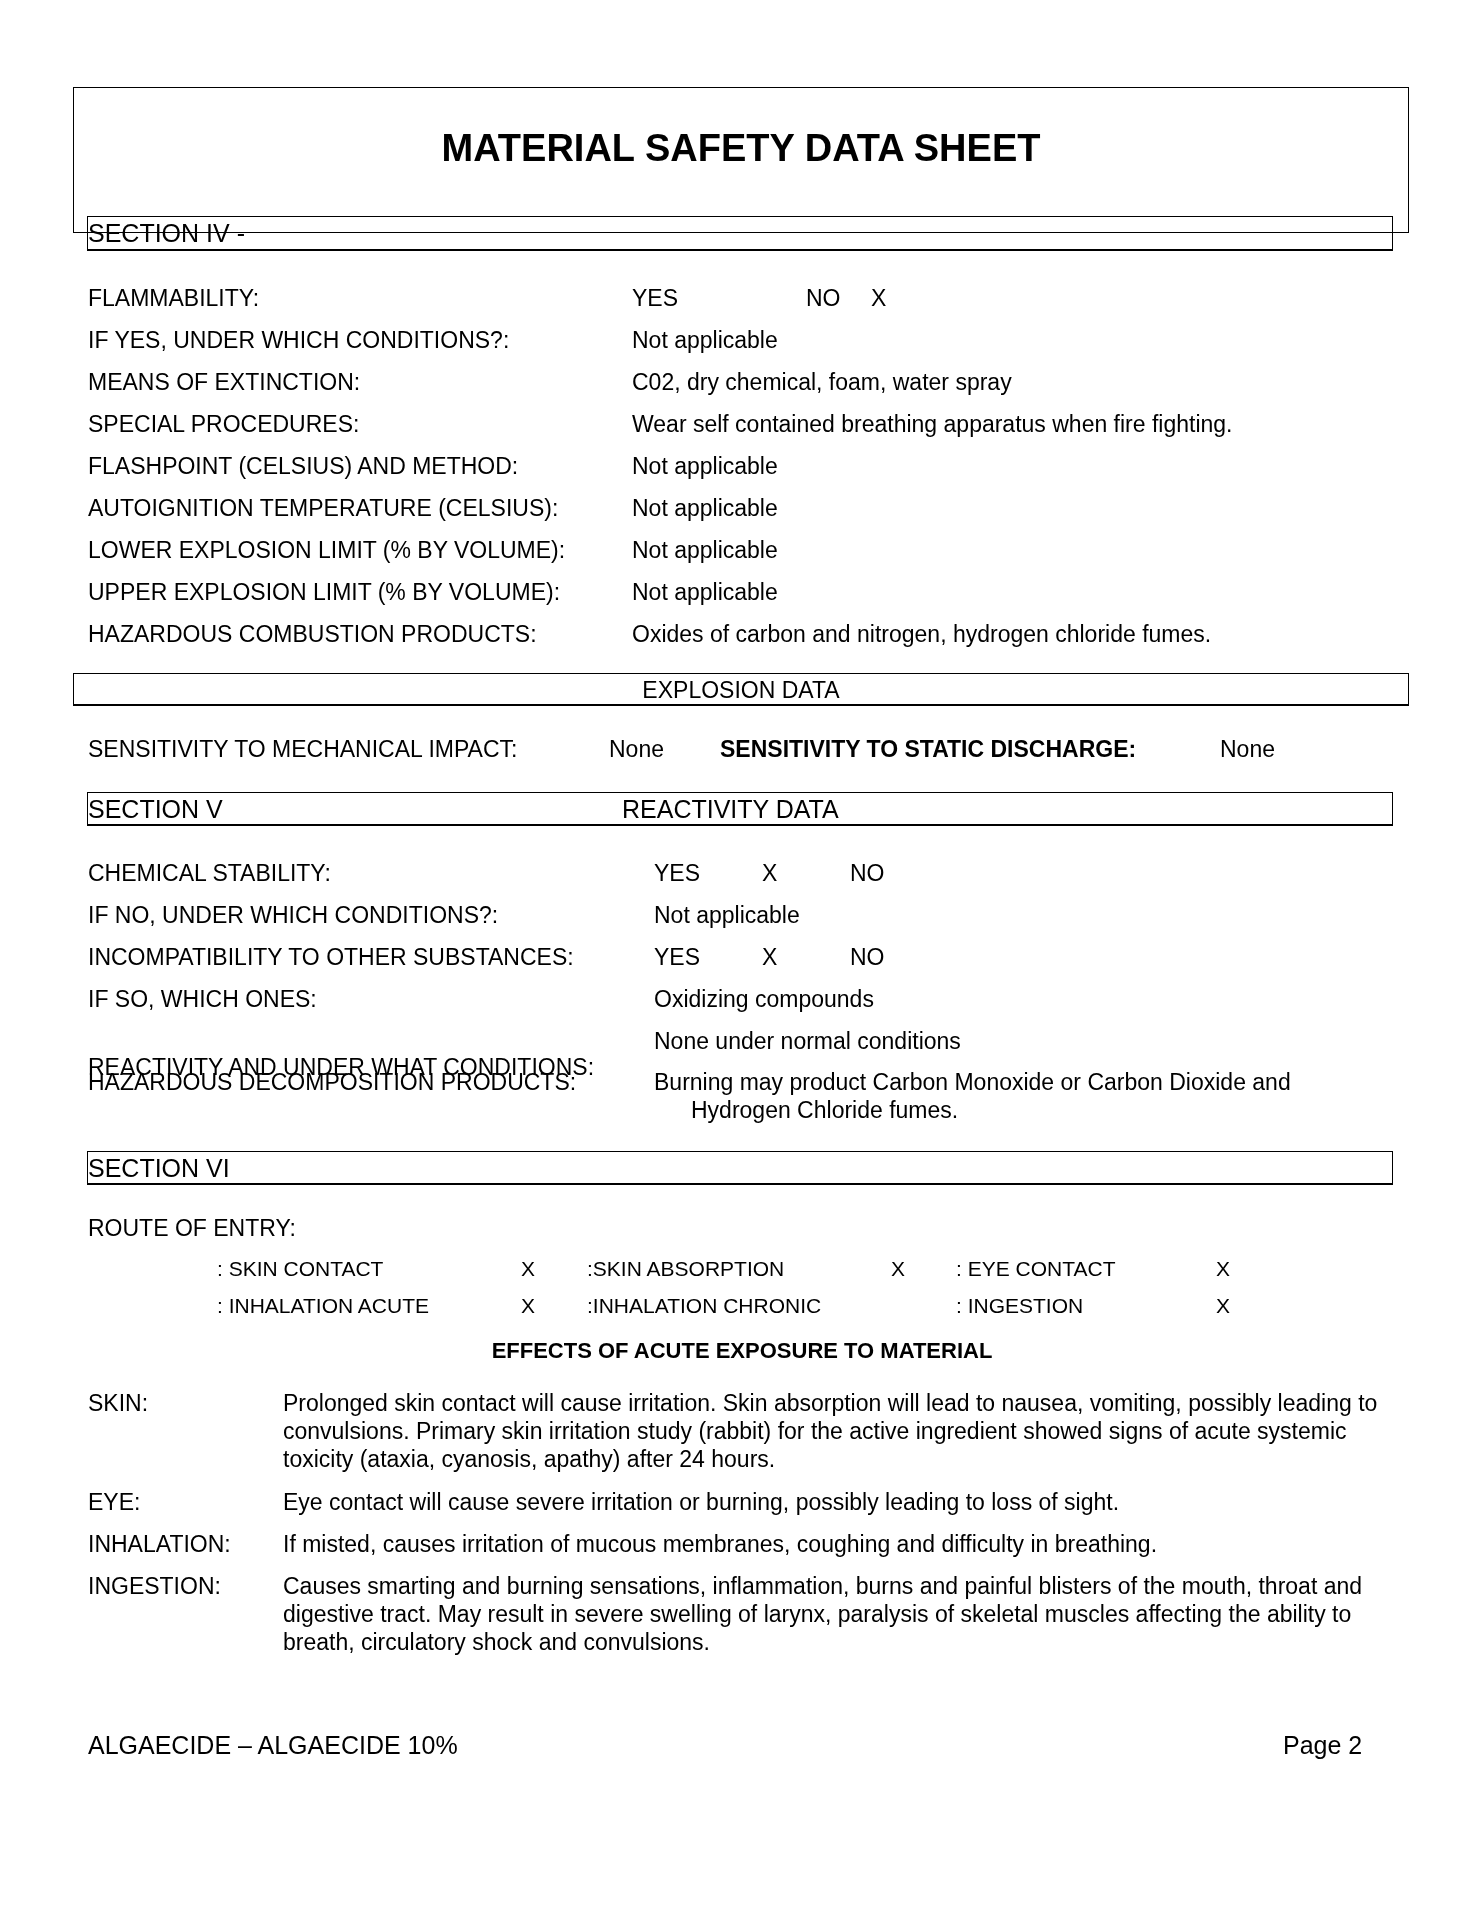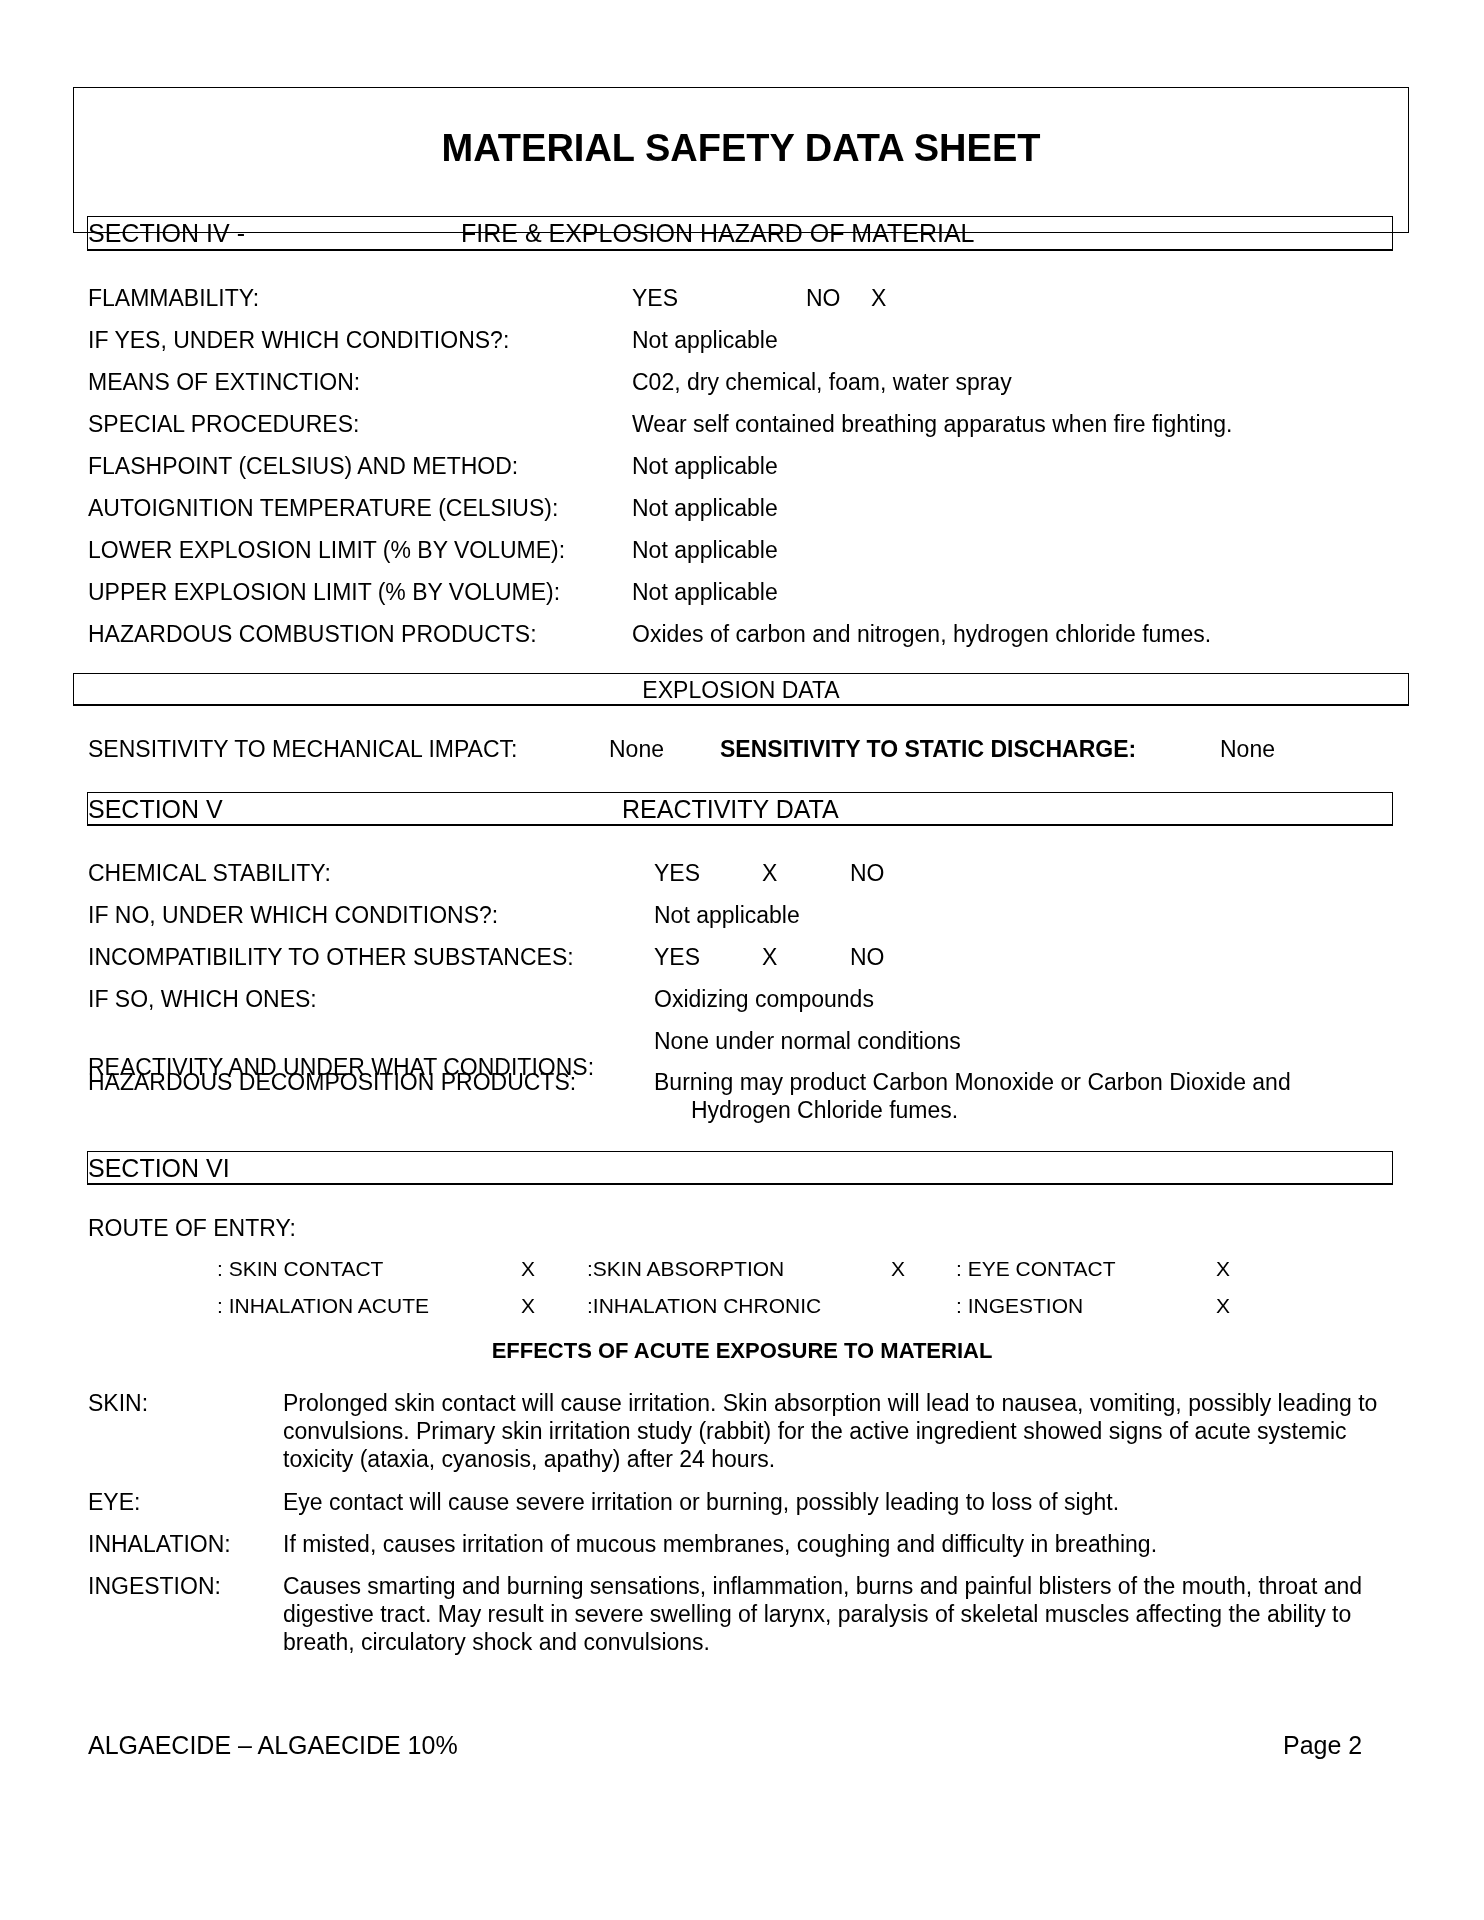--- a/index.html
+++ b/index.html
@@ -30,21 +30,20 @@
 </style>
 </head>
 <body>
 
 <div class="title-box">
   <div class="t">MATERIAL SAFETY DATA SHEET</div>
 </div>
 
 <div class="sec-box" style="left:87px; top:216px; width:1306px; height:35px;">
   <span class="l" style="left:0px;">SECTION IV -</span>
-  <span class="r" style="left:373px;">FIRE &amp; EXPLOSION HAZARD OF MATERIAL</span>
 </div>
 
 <div>
   <span class="abs txt" style="left:88px; top:284px;">FLAMMABILITY:</span>
   <span class="abs txt" style="left:632px; top:284px;">YES</span>
   <span class="abs txt" style="left:806px; top:284px;">NO</span>
   <span class="abs txt" style="left:871px; top:284px;">X</span>
 
   <span class="abs txt" style="left:88px; top:326px;">IF YES, UNDER WHICH CONDITIONS?:</span>
   <span class="abs txt" style="left:632px; top:326px;">Not applicable</span>

